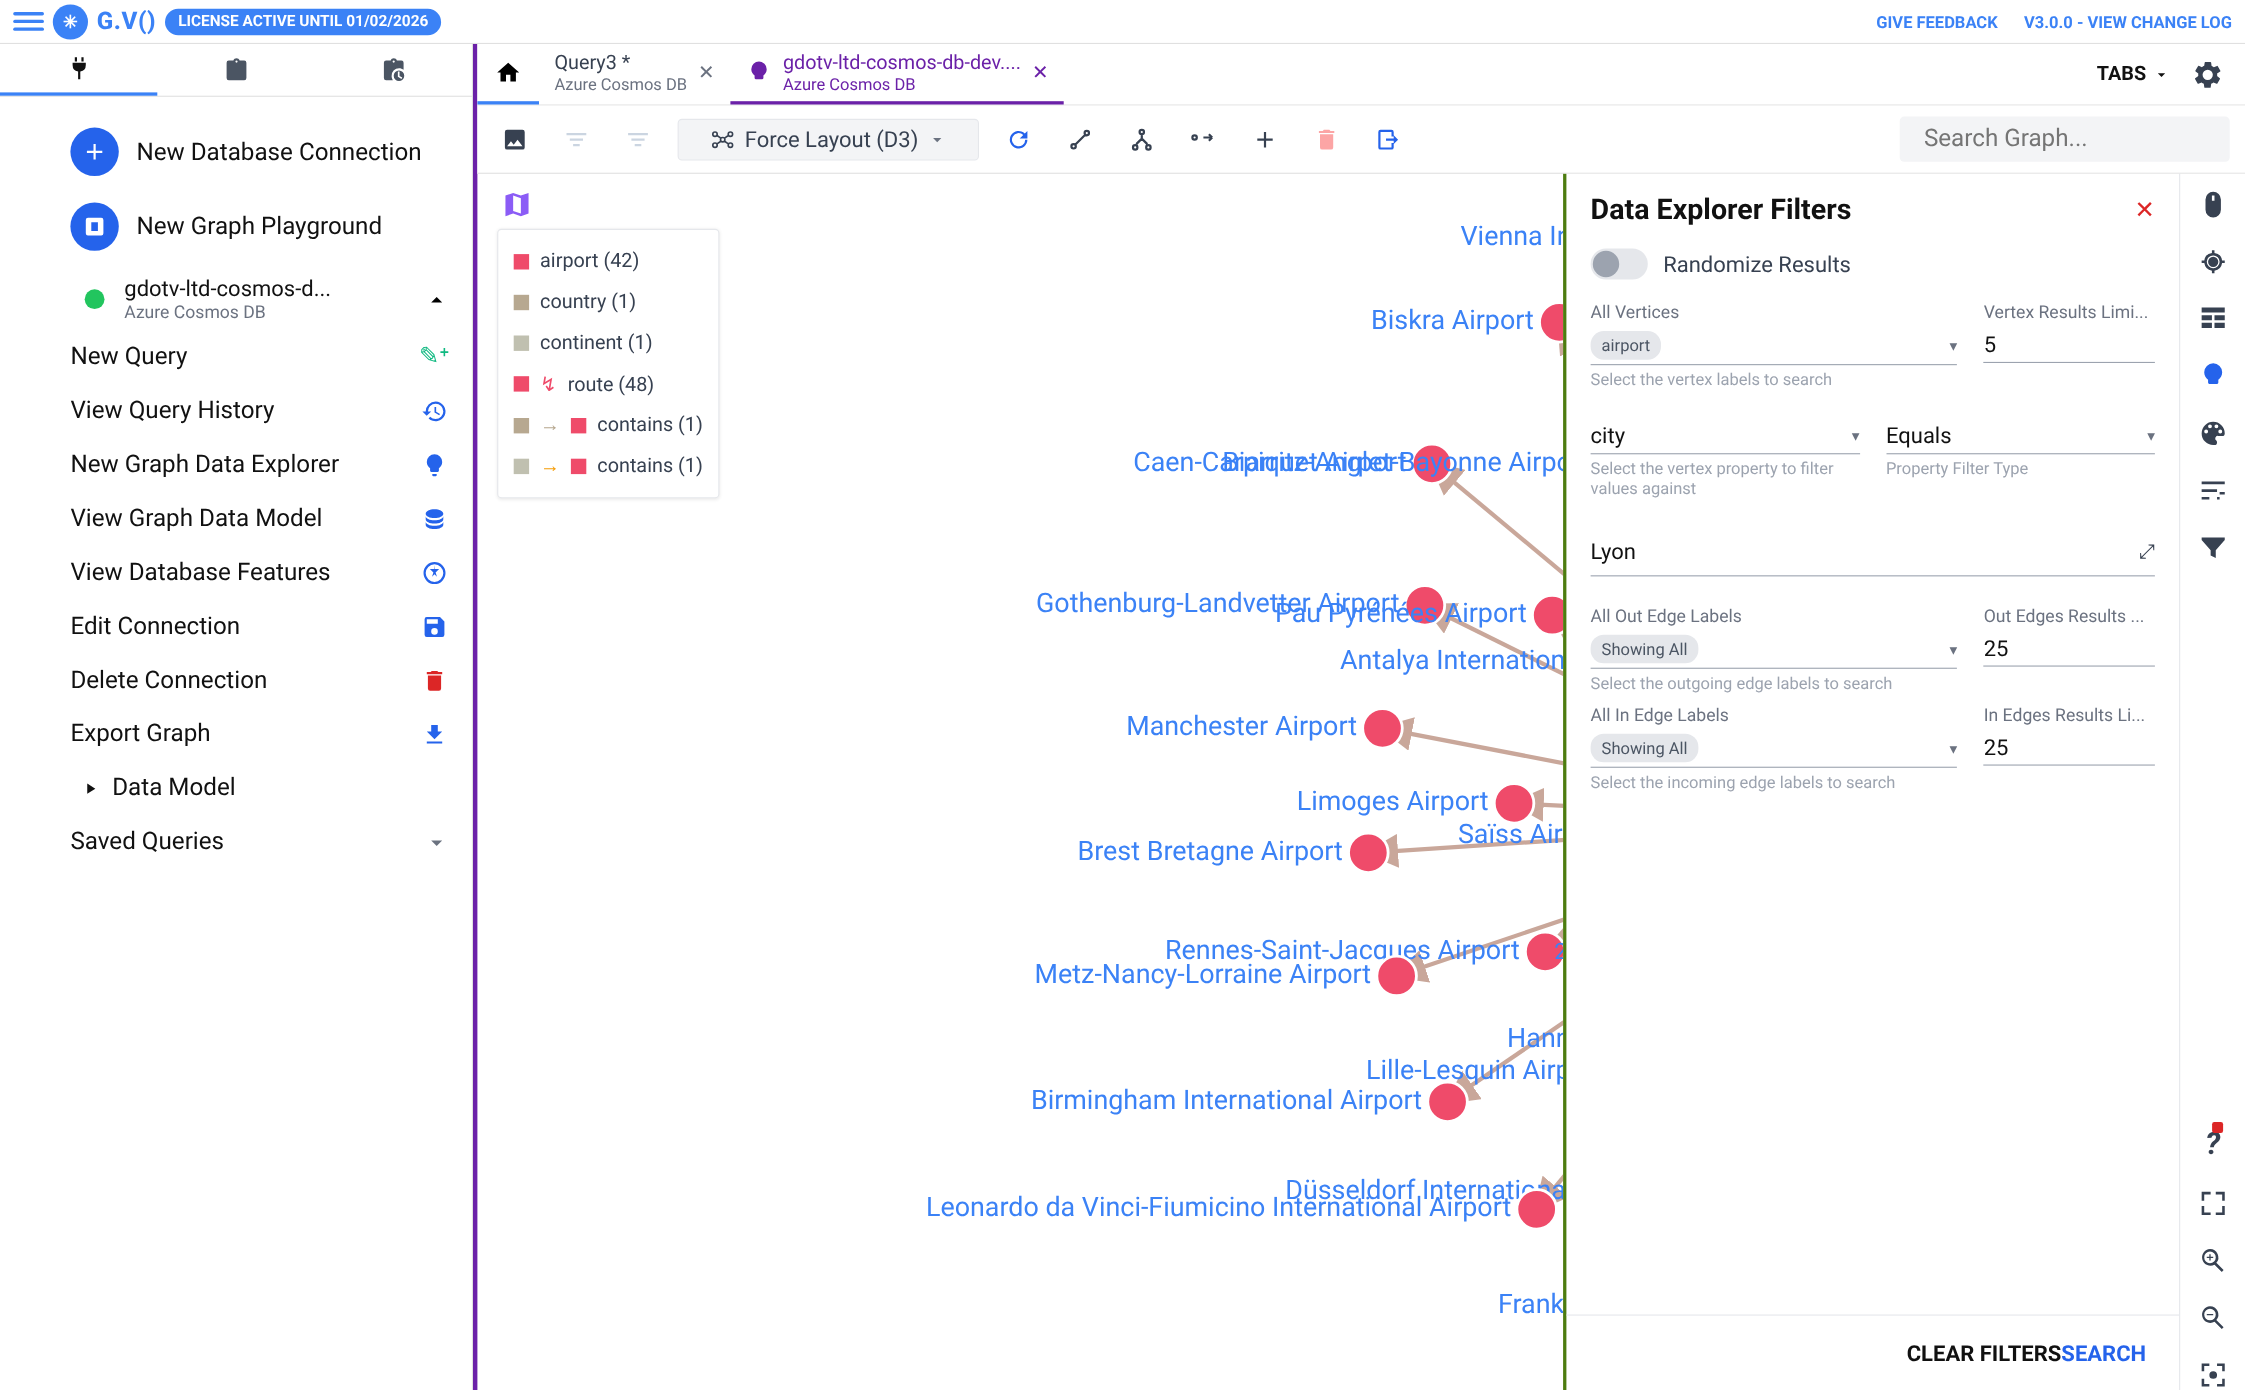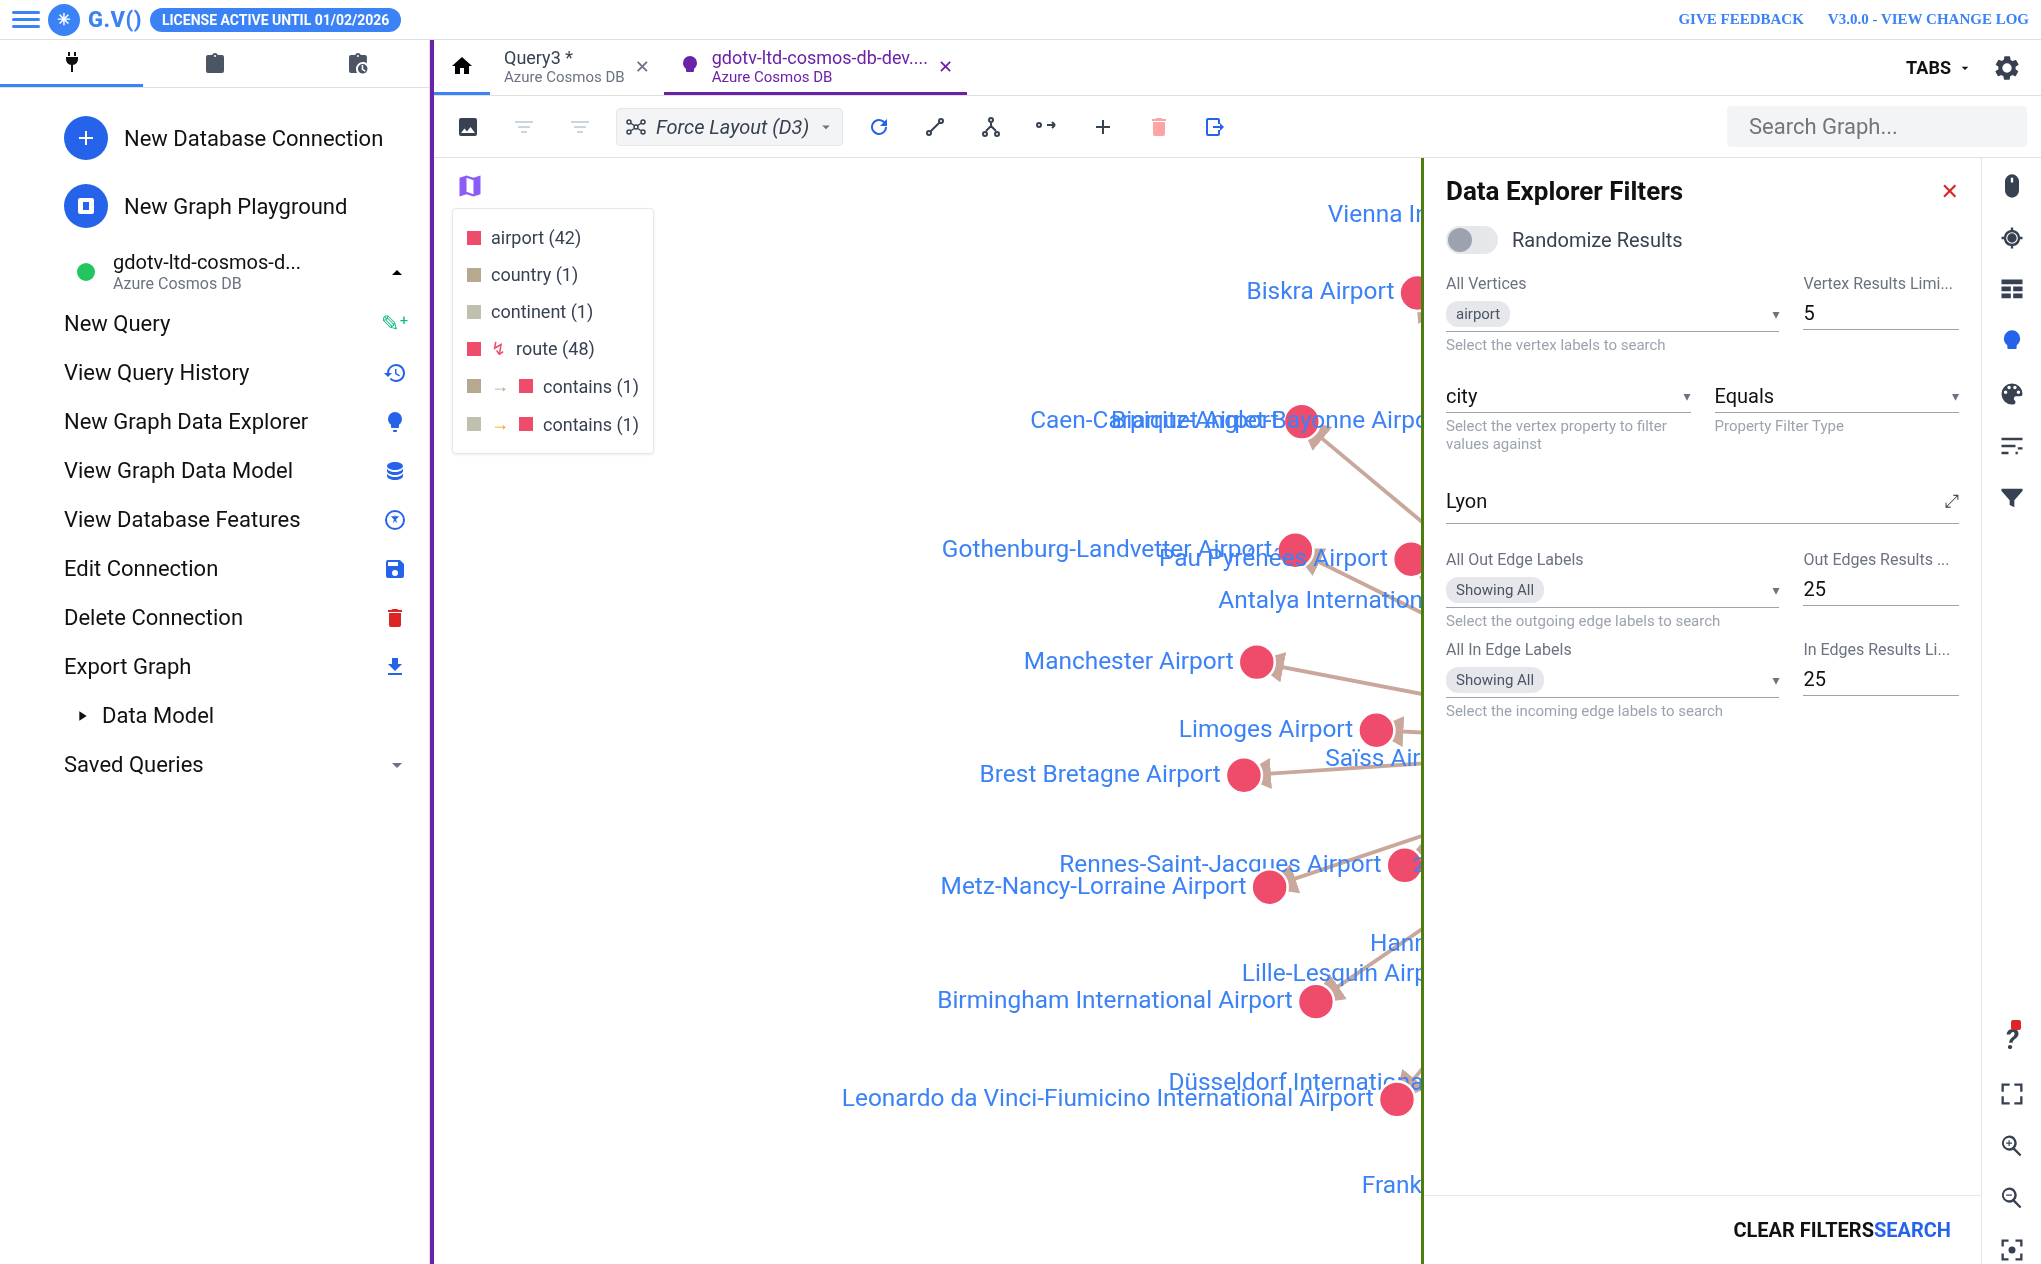--- a/index.html
+++ b/index.html
@@ -5,21 +5,21 @@
 * { box-sizing: border-box; margin: 0; padding: 0; font-family: -apple-system, BlinkMacSystemFont, "Segoe UI", Roboto, Arial, sans-serif; }
 body { width: 2041px; height: 1264px; overflow: hidden; background: #fff; transform-origin: top left; }
 .topbar { height: 40px; display: flex; align-items: center; justify-content: space-between; padding: 0 12px; border-bottom: 1px solid #e0e0e0; }
 .topbar-left { display: flex; align-items: center; gap: 8px; }
 .hamburger { width: 28px; height: 28px; display: flex; flex-direction: column; justify-content: center; gap: 4px; cursor: pointer; }
 .hamburger span { height: 3px; background: #3b82f6; border-radius: 2px; }
 .logo-icon { width: 32px; height: 32px; border-radius: 50%; background: #3b82f6; display: flex; align-items: center; justify-content: center; color: #fff; font-weight: bold; }
 .logo-text { font-size: 22px; font-weight: 800; color: #3b82f6; letter-spacing: 0.5px; }
 .license-pill { background: #3b82f6; color: #fff; font-size: 14px; font-weight: 700; padding: 4px 12px; border-radius: 14px; }
 .topbar-right { display: flex; gap: 24px; font-size: 15px; font-weight: 700; color: #3b82f6; }
-.topbar-right span { cursor: pointer; font-family: Liberation Serif, serif; }
+.topbar-right span { cursor: pointer; }
 .main { display: flex; height: calc(100% - 40px); }
 .sidebar { width: 430px; border-right: 1px solid #e0e0e0; display: flex; flex-direction: column; }
 .sb-tabs { height: 48px; display: flex; border-bottom: 1px solid #e0e0e0; }
 .sb-tab { flex: 1; display: flex; align-items: center; justify-content: center; color: #4b5563; cursor: pointer; }
 .sb-tab.active { border-bottom: 3px solid #3b82f6; color: #111; }
 .sb-body { flex: 1; overflow-y: auto; padding: 16px 14px 0 14px; margin-left: 44px; }
 .sb-btn-row { display: flex; align-items: center; padding: 12px 6px; font-size: 22px; color: #111; cursor: pointer; }
 .sb-btn-row .circ { width: 44px; height: 44px; border-radius: 50%; background: #2563eb; display: flex; align-items: center; justify-content: center; color: #fff; margin-right: 16px; flex-shrink: 0; }
 .sb-btn-row.playground .circ { background: #2563eb; }
 .sb-conn { display: flex; align-items: center; padding: 10px 6px 6px 6px; }
@@ -42,21 +42,21 @@
 .tab.active2 .t1 { color: #6b21a8; }
 .tab.active2 .t2 { color: #6b21a8; }
 .tab .close { color: #6b7280; font-size: 18px; cursor: pointer; }
 .tabright { margin-left: auto; display: flex; align-items: center; gap: 20px; padding-right: 20px; }
 .tabbtn { font-size: 18px; font-weight: 700; color: #111; display: flex; align-items: center; gap: 6px; cursor: pointer; }
 .gear { width: 34px; height: 34px; color: #374151; cursor: pointer; }
 .toolbar { position: absolute; top: 56px; left: 0; right: 0; height: 62px; border-bottom: 1px solid #e0e0e0; display: flex; align-items: center; padding: 0 14px; gap: 16px; background: #fff; }
 .tb-btn { width: 40px; height: 40px; display: flex; align-items: center; justify-content: center; color: #374151; cursor: pointer; border-radius: 4px; }
 .tb-btn.disabled { color: #cbd5e1; cursor: default; }
 .tb-btn.danger { color: #dc2626; }
-.layout-select { display: flex; align-items: center; gap: 8px; background: #f3f4f6; border: 1px solid #e5e7eb; border-radius: 4px; padding: 6px 7px; font-size: 20px; color: #374151; cursor: pointer; font-style: italic; }
+.layout-select { display: flex; align-items: center; gap: 8px; background: #f3f4f6; border: 1px solid #e5e7eb; border-radius: 4px; padding: 6px 28px; font-size: 20px; color: #374151; cursor: pointer; }
 .search-graph { margin-left: auto; display: flex; align-items: center; gap: 8px; background: #f3f4f6; border-radius: 4px; padding: 8px 14px; color: #9ca3af; font-size: 18px; width: 300px; }
 .search-graph input { border: none; background: transparent; outline: none; flex: 1; font-size: 22px; color: #374151; }
 .canvas { position: absolute; top: 118px; left: 0; right: 0; bottom: 0; overflow: hidden; }
 .legend { position: absolute; top: 50px; left: 18px; background: #fff; border: 1px solid #e5e7eb; border-radius: 4px; padding: 10px 14px; box-shadow: 0 1px 3px rgba(0,0,0,0.08); font-size: 18px; color: #374151; }
 .legend .row { display: flex; align-items: center; gap: 10px; padding: 8px 0; }
 .legend .sq { width: 14px; height: 14px; }
 .map-ic { position: absolute; top: 14px; left: 22px; color: #8b5cf6; cursor: pointer; }
 .graph-svg { width: 100%; height: 100%; }
 .node-c { fill: #ef4b6a; stroke: #fff; stroke-width: 2; }
 .node-txt { font-size: 19px; fill: #3b82f6; pointer-events: none; }

